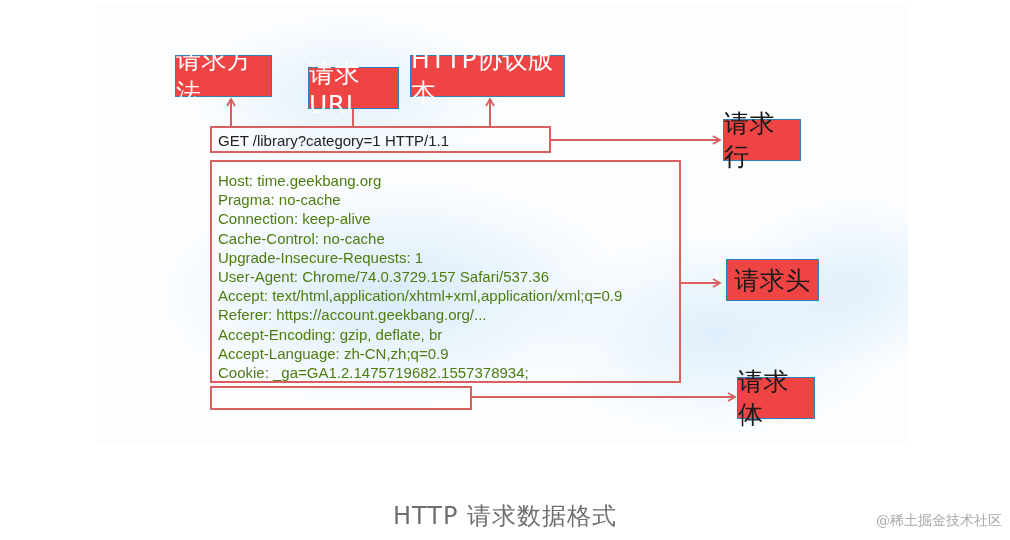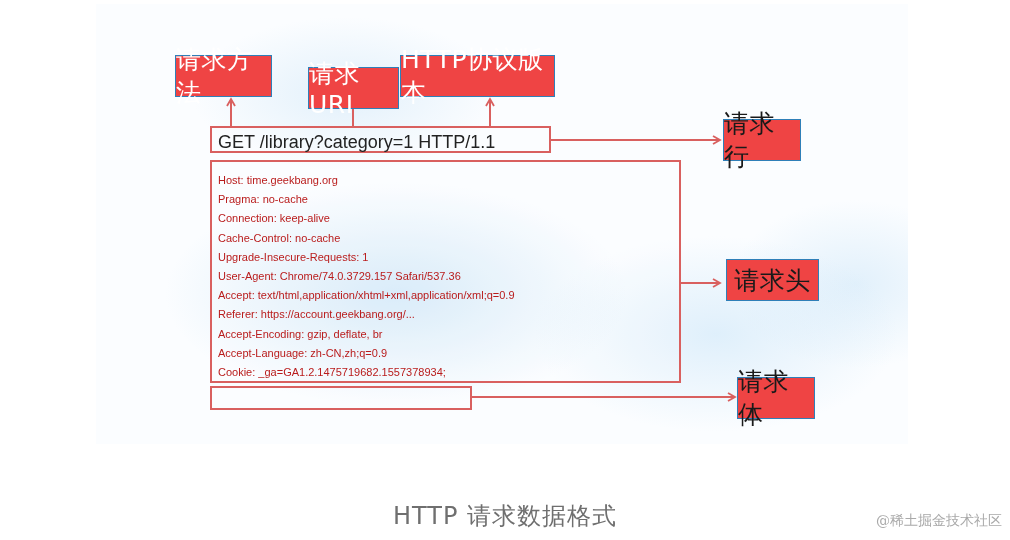--- a/index.html
+++ b/index.html
@@ -30,25 +30,25 @@
   }
   .blue-box.dark { color: #1a1a1a; }
   .red-box {
     position: absolute;
     border: 2px solid #d9605f;
     box-sizing: border-box;
     background: rgba(255,255,255,0.15);
   }
   .req-line-text {
     position: absolute; left: 218px; top: 132px;
-    font-size: 18px; color: #222;
+    font-size: 15px; color: #222;
   }
   .headers {
     position: absolute; left: 218px; top: 171px;
-    font-size: 11px; color: #b91c1c; line-height: 19.2px;
+    font-size: 15px; color: #4d7c0f; line-height: 19.2px;
   }
   .headers div { white-space: nowrap; }
   svg.lines { position: absolute; left: 0; top: 0; }
   .caption {
     position: absolute; left: 0; width: 1010px; top: 500px;
     text-align: center; font-size: 24px; color: #6f6f6f;
     font-family: "DejaVu Sans", sans-serif; letter-spacing: 1px;
   }
   .watermark {
     position: absolute; right: 8px; top: 512px;
@@ -78,21 +78,21 @@
 
   <line x1="471" y1="397" x2="735" y2="397" stroke="#d9605f" stroke-width="2" marker-end="url(#ah)"></line>
 </svg>
 
 <div class="blue-box" style="left:175px;top:55px;width:97px;height:42px;">
   <span>请求方法</span>
 </div>
 <div class="blue-box" style="left:308px;top:55px;width:91px;height:42px;margin-top:12px;">
   <span>请求URI</span>
 </div>
-<div class="blue-box" style="left:400px;top:55px;width:155px;height:42px;">
+<div class="blue-box" style="left:410px;top:55px;width:155px;height:42px;">
   <span>HTTP协议版本</span>
 </div>
 
 <div class="red-box" style="left:210px;top:126px;width:341px;height:27px;"></div>
 <div class="req-line-text">GET /library?category=1 HTTP/1.1</div>
 
 <div class="red-box" style="left:210px;top:160px;width:471px;height:223px;"></div>
 <div class="headers">
   <div>Host: time.geekbang.org</div>
   <div>Pragma: no-cache</div>

